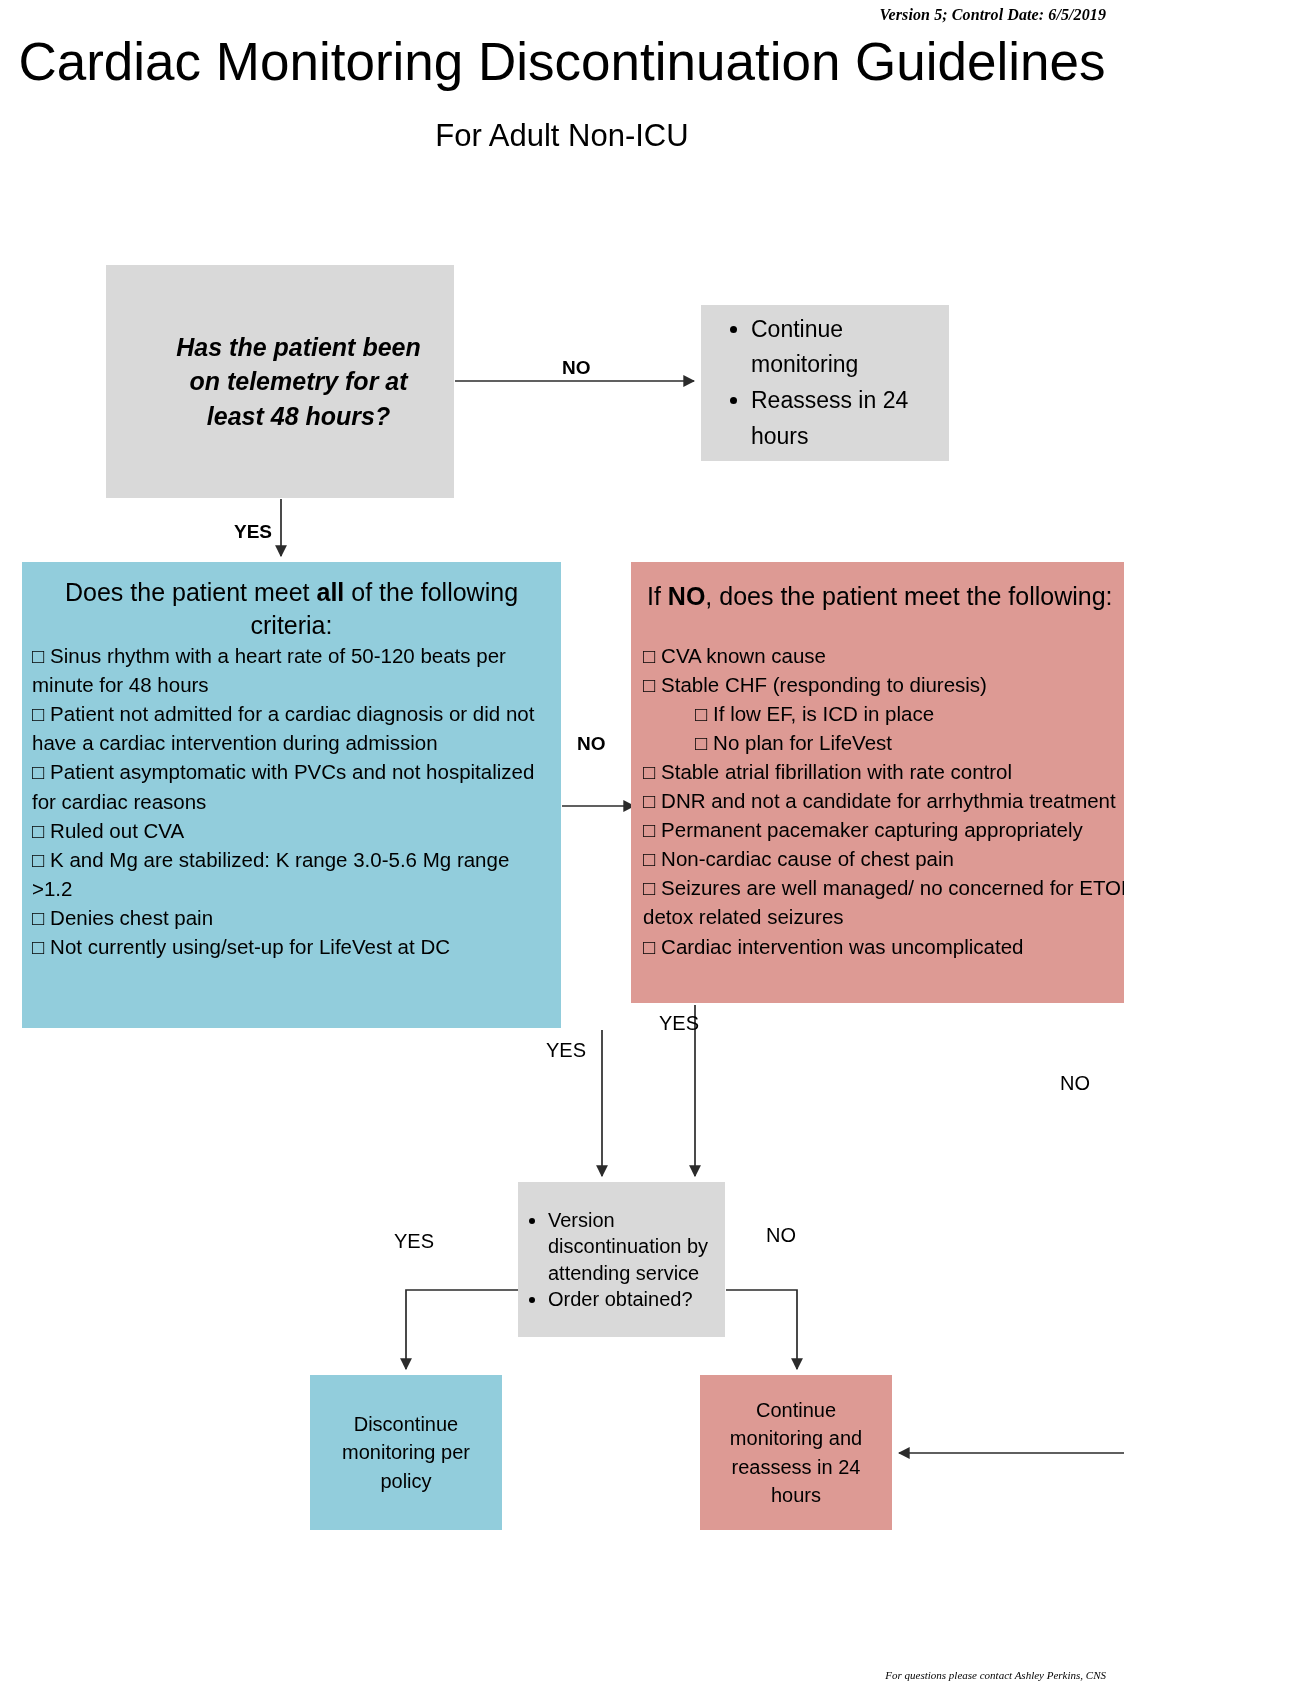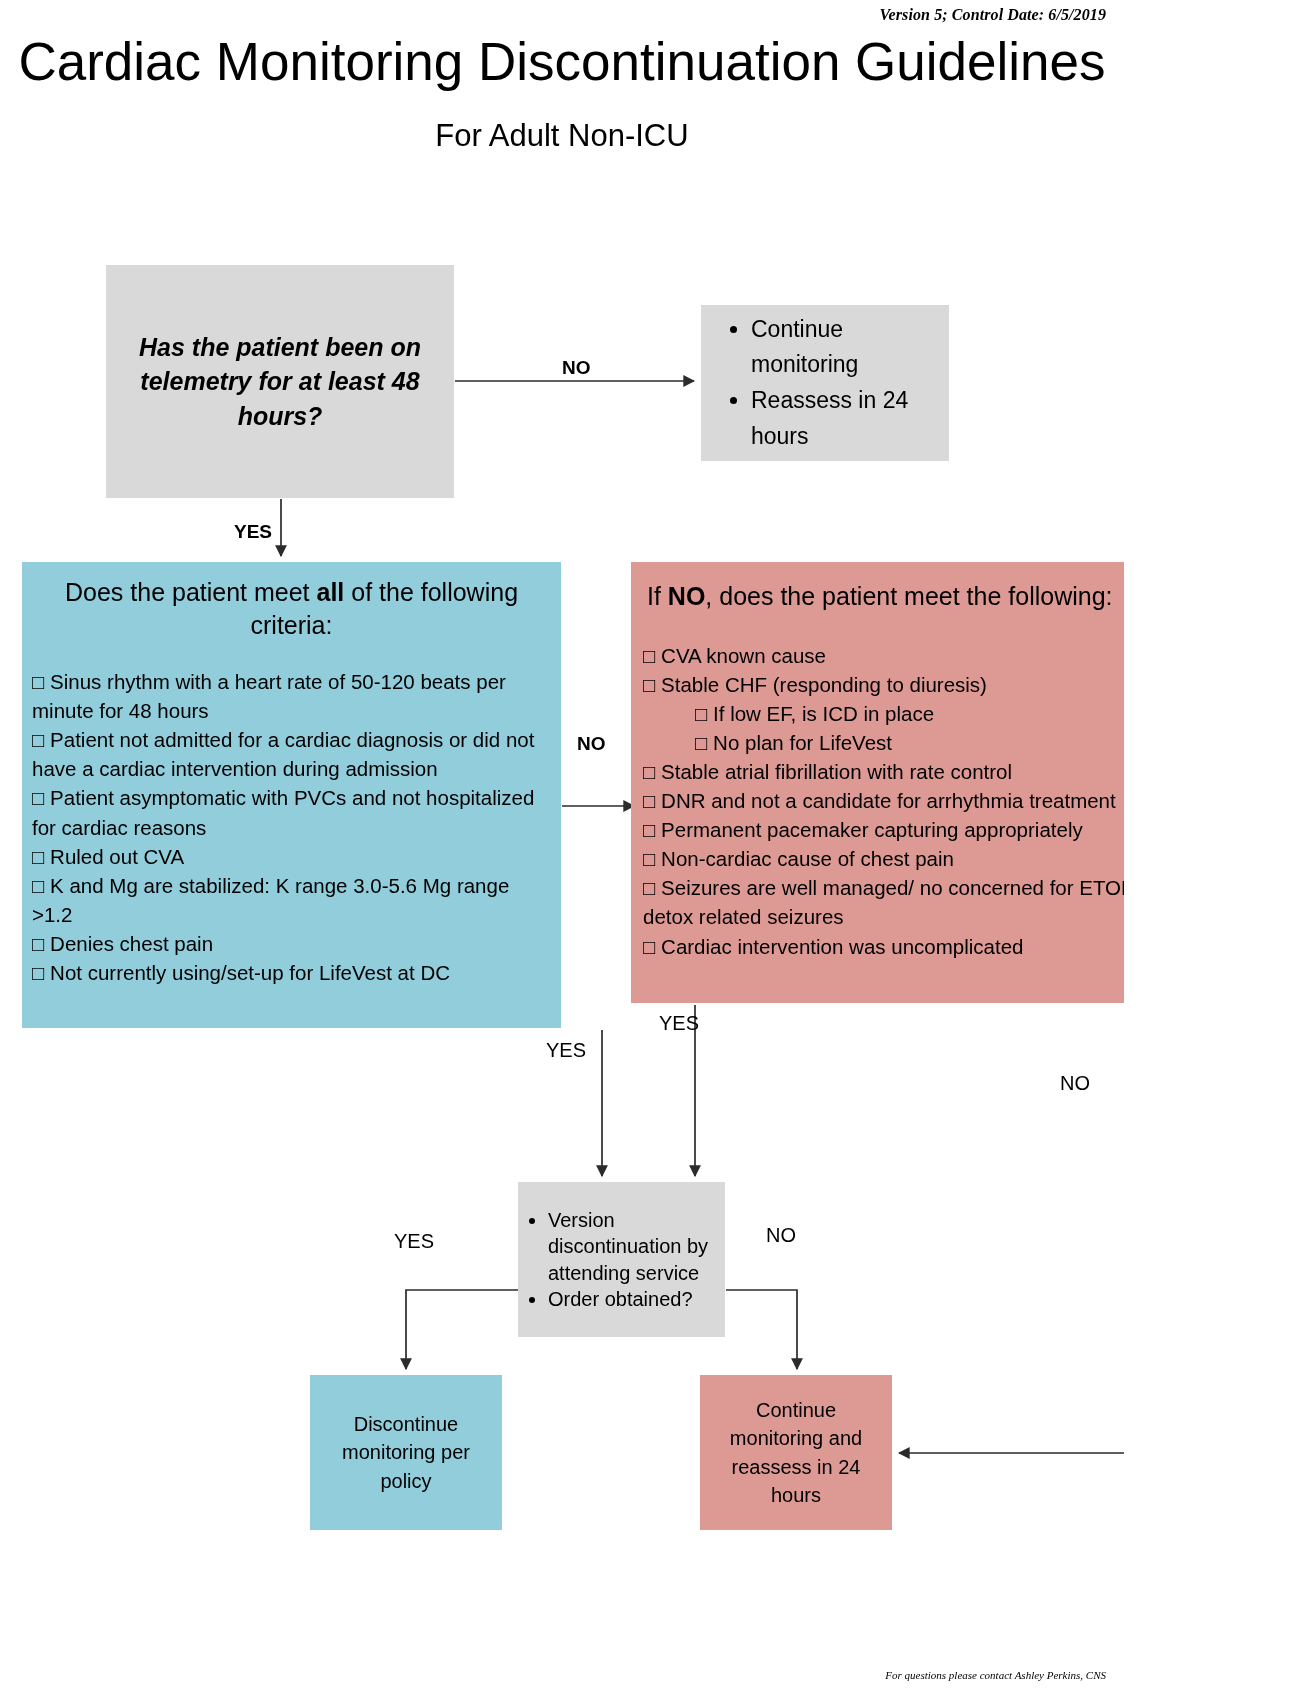--- a/index.html
+++ b/index.html
@@ -67,38 +67,38 @@
   .crit-list .indent { padding-left: 52px; }
 
   
   #box-telemetry {
     left: 106px; top: 265px; width: 348px; height: 233px;
     display: flex; align-items: center; justify-content: center;
   }
   #box-telemetry .txt {
     font-weight: bold; font-style: italic;
     font-size: 25px; line-height: 1.38;
-    text-align: center; padding: 0 20px;
+    text-align: center; padding: 0 20px; margin-left: 37px;
   }
 
   
   #box-continue-top {
     left: 701px; top: 305px; width: 248px; height: 156px;
     display: flex; align-items: center;
   }
   #box-continue-top ul {
     margin: 16px; padding-left: 34px; font-size: 23px; line-height: 1.55;
   }
 
   
   #box-criteria {
     left: 22px; top: 562px; width: 539px; height: 466px;
     padding: 14px 10px 0 10px;
   }
-  #box-criteria .box-heading { margin-bottom: 26px; }
+  #box-criteria .box-heading { }
 
   
   #box-no-criteria {
     left: 631px; top: 562px; width: 560px; height: 441px;
     padding: 18px 12px 0 12px;
   }
   #box-no-criteria .box-heading {
     text-align: left; padding-left: 4px; margin-bottom: 28px;
   }
 

